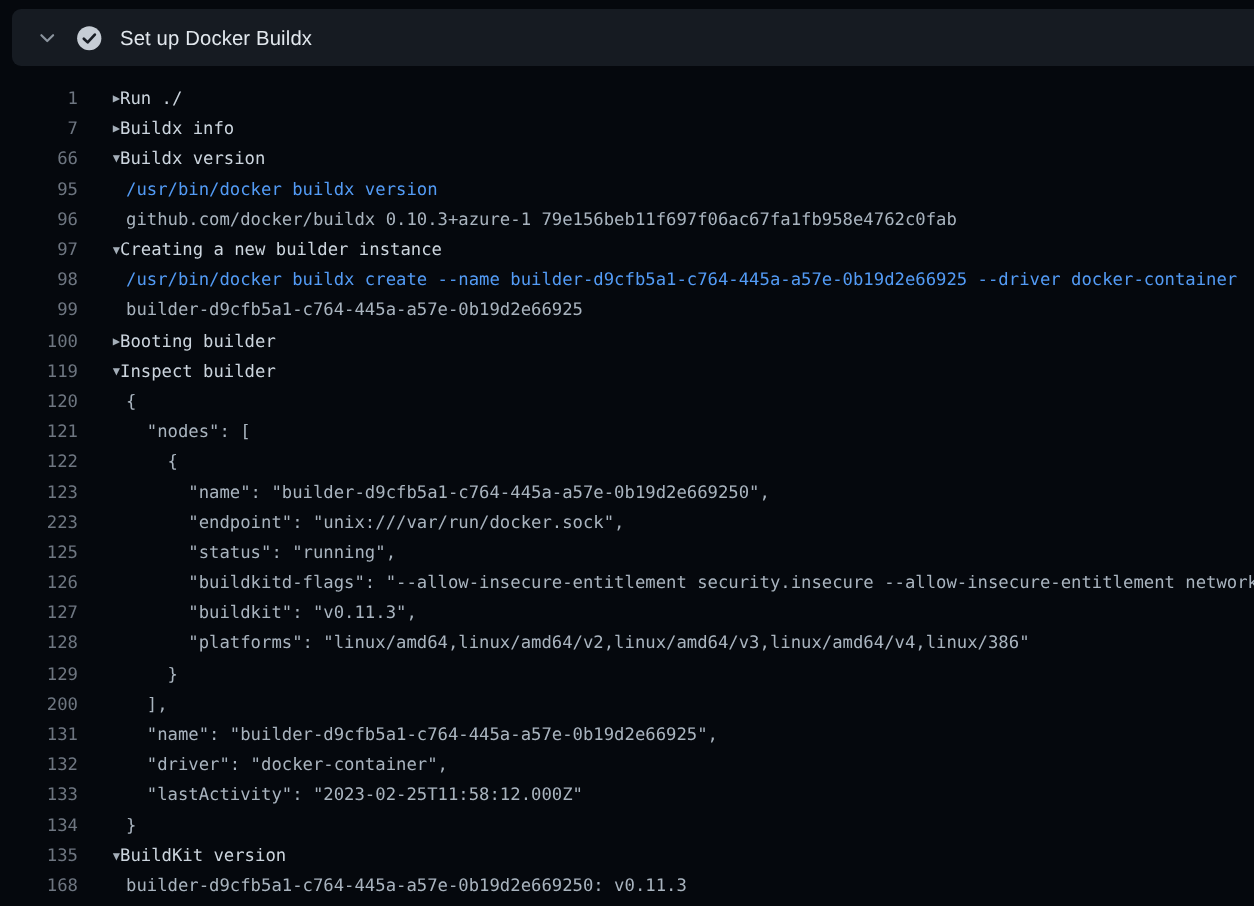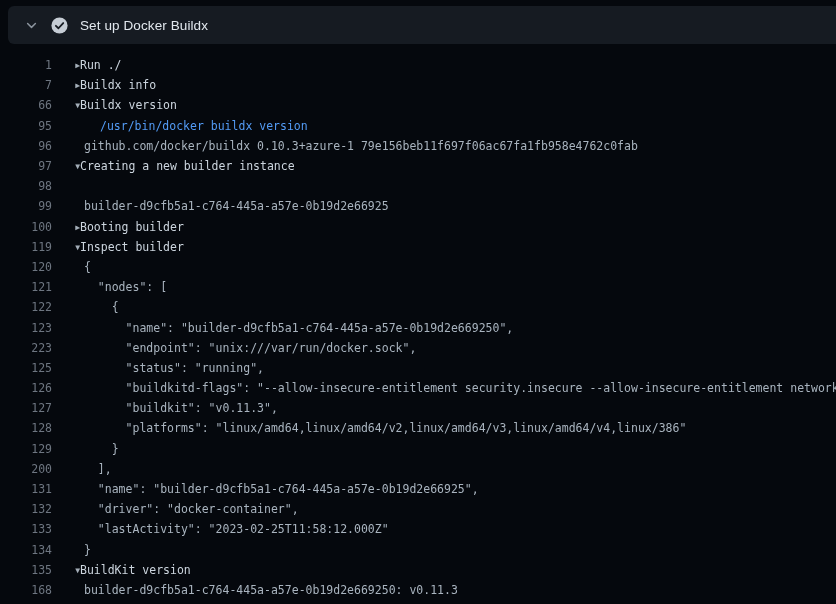--- a/index.html
+++ b/index.html
@@ -57,21 +57,21 @@
   .txt{margin-left:16px;flex:none;text-align:right;}
   .arrow{
     display:inline-block;width:12px;
     font-size:8px;color:#a4aeb8;
     transform:translateY(-1px);
     cursor:pointer;
   }
   .gtitle{color:var(--group-text);cursor:pointer;}
   .indent{padding-left:16px;}
   .out{color:var(--output-text);}
-  .cmd{color:var(--command);margin-left:16px;}
+  .cmd{color:var(--command);}
 </style>
 </head>
 <body>
 
 <div class="header">
   <span class="chev">
     <svg width="13" height="13" viewBox="0 0 16 16">
       <path d="M3.2 5.5 8 10.3l4.8-4.8" fill="none" stroke="var(--chevron)" stroke-width="1.8" stroke-linecap="round" stroke-linejoin="round"></path>
     </svg>
   </span>
@@ -104,20 +104,21 @@
     <div class="line">
     <span class="num">96</span>
     <span class="txt indent"><span class="text out">github.com/docker/buildx 0.10.3+azure-1 79e156beb11f697f06ac67fa1fb958e4762c0fab</span></span>
   </div>
     <div class="line">
     <span class="num">97</span>
     <span class="txt"><span class="arrow">▼</span><span class="text gtitle">Creating a new builder instance</span></span>
   </div>
     <div class="line">
     <span class="num">98</span>
+    <span class="txt indent"><span class="text cmd">/usr/bin/docker buildx create --name builder-d9cfb5a1-c764-445a-a57e-0b19d2e66925 --driver docker-container</span></span>
   </div>
     <div class="line">
     <span class="num">99</span>
     <span class="txt indent"><span class="text out">builder-d9cfb5a1-c764-445a-a57e-0b19d2e66925</span></span>
   </div>
     <div class="line">
     <span class="num">100</span>
     <span class="txt"><span class="arrow">▶</span><span class="text gtitle">Booting builder</span></span>
   </div>
     <div class="line">

